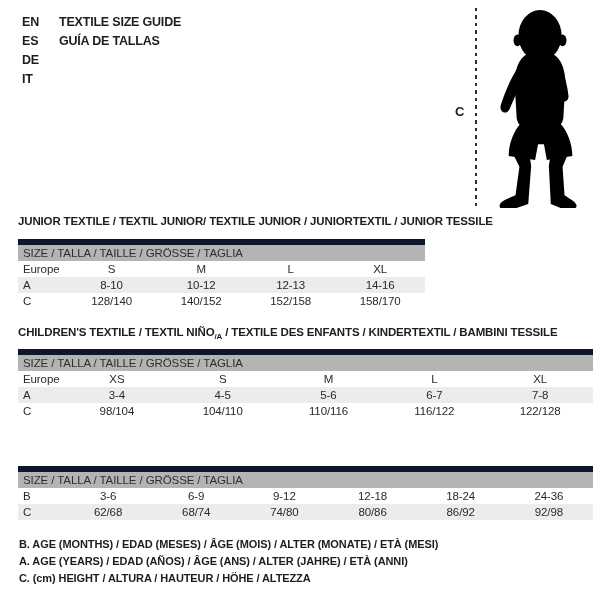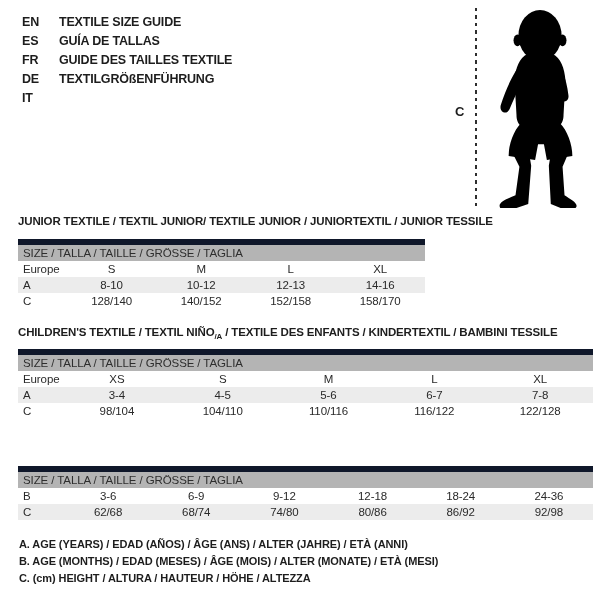--- a/index.html
+++ b/index.html
@@ -47,26 +47,21 @@
   <div class="lang-list">
     <div class="lang-row">
       <span class="lang-code">EN</span>
       <span class="lang-text">TEXTILE SIZE GUIDE</span>
     </div>
     <div class="lang-row">
       <span class="lang-code">ES</span>
       <span class="lang-text">GUÍA DE TALLAS</span>
     </div>
     <div class="lang-row">
-      <span class="lang-code">FR</span>
-      <span class="lang-text">GUIDE DES TAILLES TEXTILE</span>
-    </div>
-    <div class="lang-row">
       <span class="lang-code">DE</span>
-      <span class="lang-text">TEXTILGRÖßENFÜHRUNG</span>
     </div>
     <div class="lang-row">
       <span class="lang-code">IT</span>
     </div>
   </div>
 
   <div class="c-label">C</div>
   <div class="measure-line"></div>
   <svg class="baby-svg" viewBox="0 0 115 205" aria-hidden="true">
     <g fill="#000">
@@ -189,18 +184,18 @@
           <td>74/80</td>
           <td>80/86</td>
           <td>86/92</td>
           <td>92/98</td>
         </tr>
       </tbody>
     </table>
   </div>
 
   <div class="legend">
+    <div>B. AGE (MONTHS) / EDAD (MESES) / ÂGE (MOIS) / ALTER (MONATE) / ETÀ (MESI)</div>
     <div>A. AGE (YEARS) / EDAD (AÑOS) / ÂGE (ANS) / ALTER (JAHRE) / ETÀ (ANNI)</div>
-    <div>B. AGE (MONTHS) / EDAD (MESES) / ÂGE (MOIS) / ALTER (MONATE) / ETÀ (MESI)</div>
     <div>C. (cm) HEIGHT / ALTURA / HAUTEUR / HÖHE / ALTEZZA</div>
   </div>
 
 </div>
 
 </body></html>

